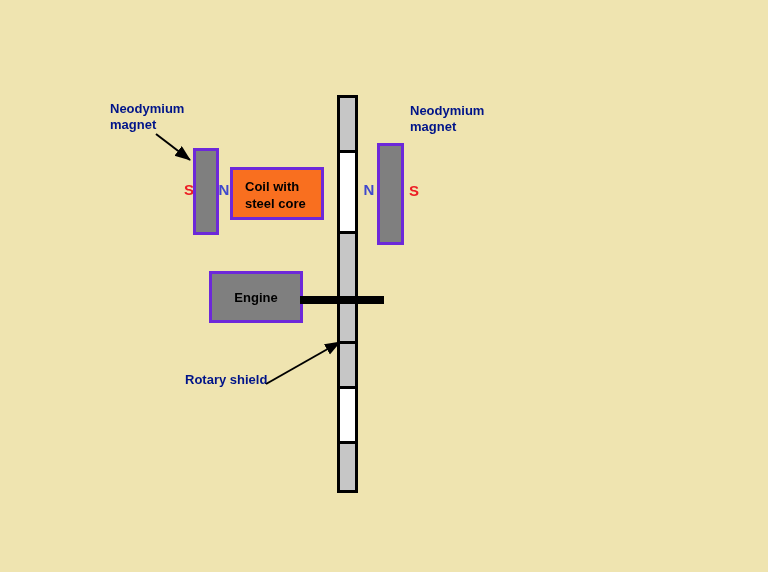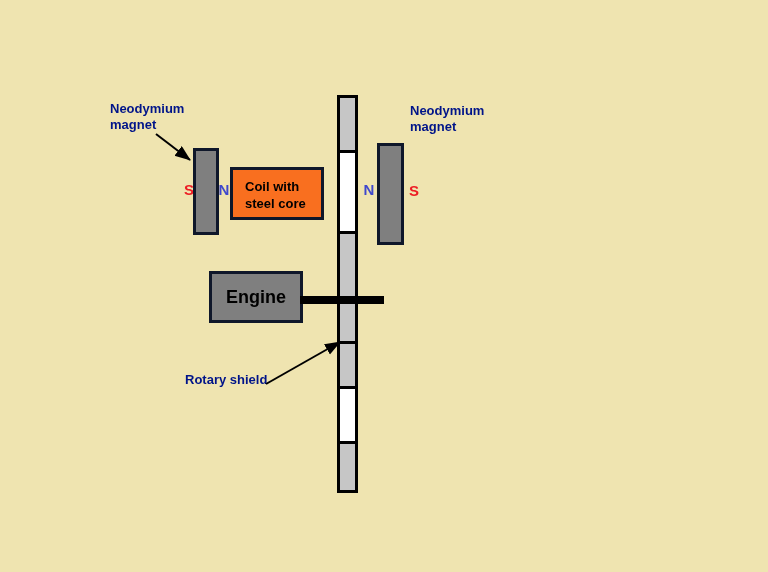--- a/index.html
+++ b/index.html
@@ -2,36 +2,36 @@
 <html style="--background: #EFE4B0; --metal-gray: #7F7F7F; --shield-gray: #C6C6C6; --coil-orange: #F96F1F; --label-blue: #001489; --north-blue: #3F48CC; --south-red: #ED1C24;"><head>
 <meta charset="utf-8">
 <style>
   html,body { margin:0; padding:0; }
   .canvas {
     position:relative; width:768px; height:572px;
     background:var(--background, #EFE4B0);
     font-family:"Liberation Sans", sans-serif;
     overflow:hidden;
   }
-  .shape { position:absolute; border:3px solid #0f172a; box-sizing:border-box; }
+  .shape { position:absolute; border:3px solid #6d28d9; box-sizing:border-box; }
 
   .magnet-left  { left:193px; top:148px; width:26px; height:87px;  background:var(--metal-gray); }
   .magnet-right { left:377px; top:143px; width:27px; height:102px; background:var(--metal-gray); }
 
   .coil {
     left:230px; top:167px; width:94px; height:53px;
     background:var(--coil-orange);
     color:#000; font-weight:bold; font-size:13px; line-height:17px;
     padding:8px 0 0 12px;
   }
 
   .engine {
     left:209px; top:271px; width:94px; height:52px;
     background:var(--metal-gray);
-    color:#000; font-weight:bold; font-size:18px;
+    color:#000; font-weight:bold; font-size:13px;
     display:flex; align-items:center; justify-content:center;
   }
 
   .shaft { position:absolute; left:300px; top:296px; width:84px; height:8px; background:#000; z-index:3; }
 
   .shield {
     position:absolute; left:337px; top:95px; width:21px; height:398px;
     border:3px solid #000; box-sizing:border-box; background:#fff;
     display:flex; flex-direction:column; z-index:2;
   }

